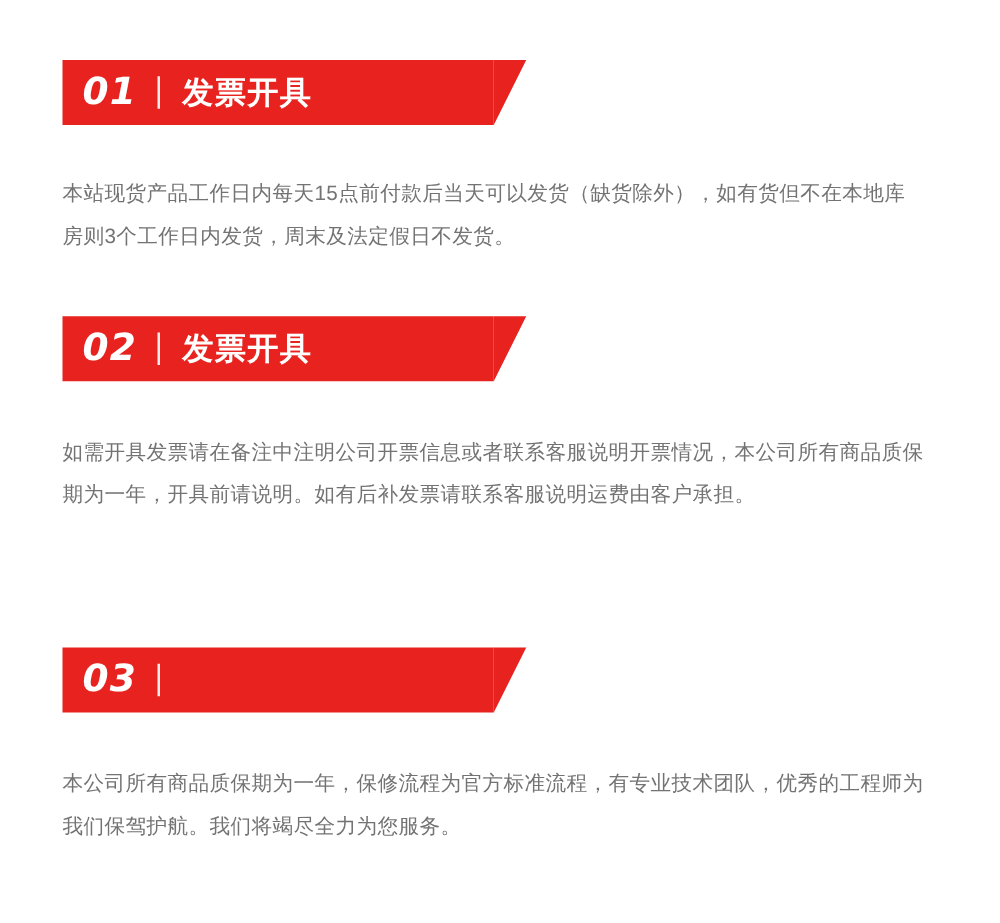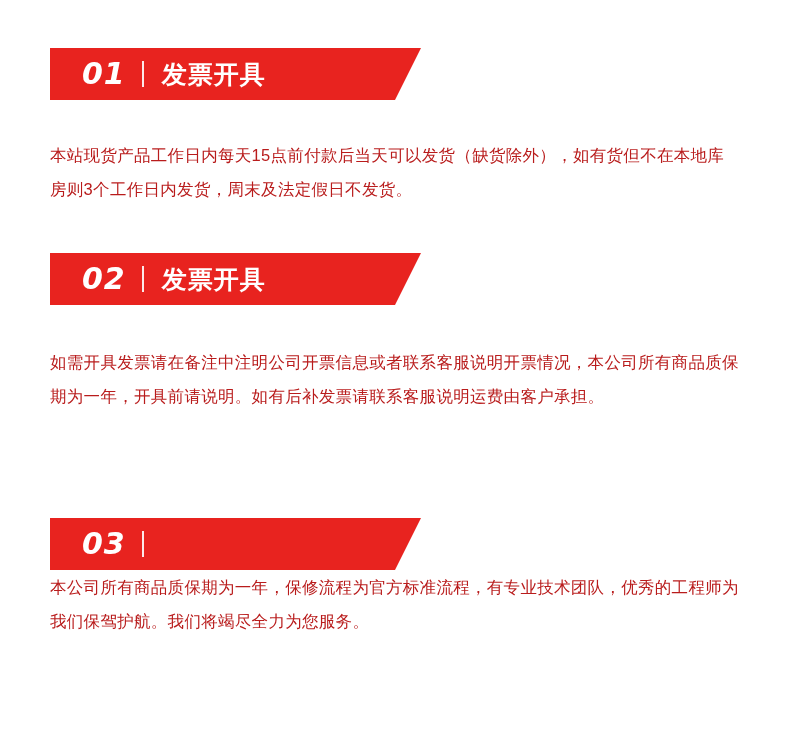--- a/index.html
+++ b/index.html
@@ -64,21 +64,21 @@
     opacity: 0.55;
     z-index: -1;
   }
   .banner .num {
     font-family: "DejaVu Sans", sans-serif;
     font-weight: 700;
     font-style: italic;
     font-size: 30px;
     color: #ffffff;
     letter-spacing: 1px;
-    padding-left: 32px;
+    padding-left: 16px;
     padding-right: 16px;
     line-height: 52px;
   }
   .banner .divider {
     width: 2px;
     height: 26px;
     background: #ffffff;
     opacity: 0.9;
   }
   .banner .title {
@@ -91,30 +91,30 @@
     line-height: 52px;
     white-space: nowrap;
   }
   
   .body-text {
     margin-left: 50px;
     width: 690px;
     font-family: "Liberation Sans", "DejaVu Sans", sans-serif;
     font-size: 16.5px;
     line-height: 34px;
-    color: #b91c1c;
+    color: #737373;
     letter-spacing: 0.3px;
   }
   
   #sec-1 { top: 48px; }
   #sec-1 .body-text { margin-top: 38px; }
   #sec-2 { top: 253px; }
   #sec-2 .body-text { margin-top: 40px; }
   #sec-3 { top: 518px; }
-  #sec-3 .body-text { }
+  #sec-3 .body-text { margin-top: 40px; }
 </style>
 </head>
 <body>
 
 <div class="page">
 
   <div class="section" id="sec-1">
     <div class="banner">
       <div class="ribbon-tail"></div>
       <div class="ribbon-body">

